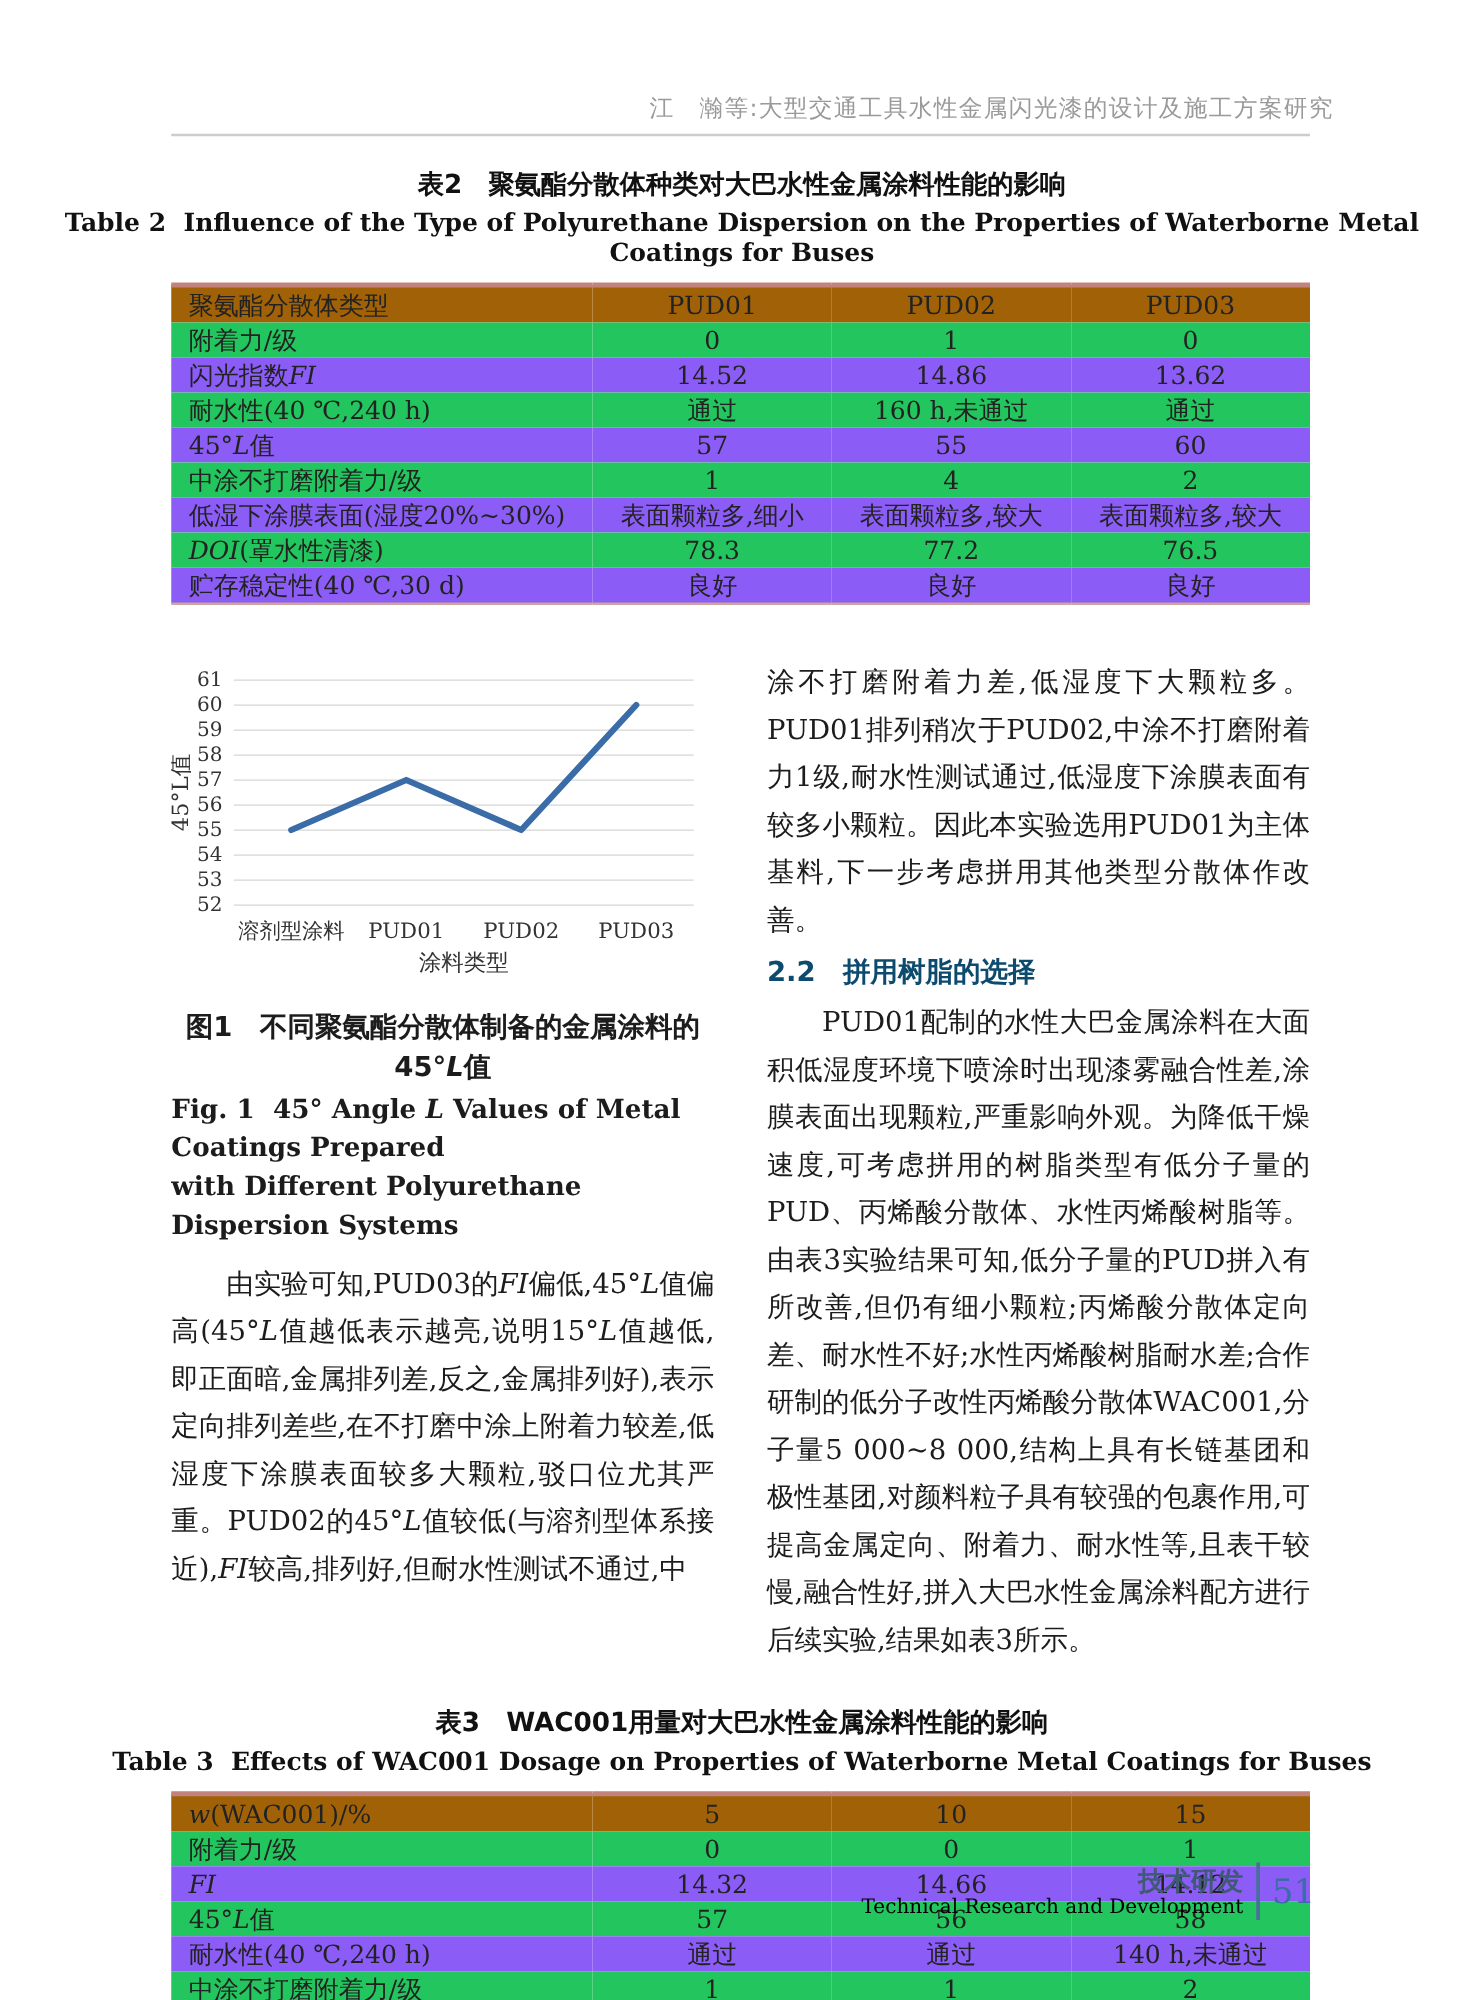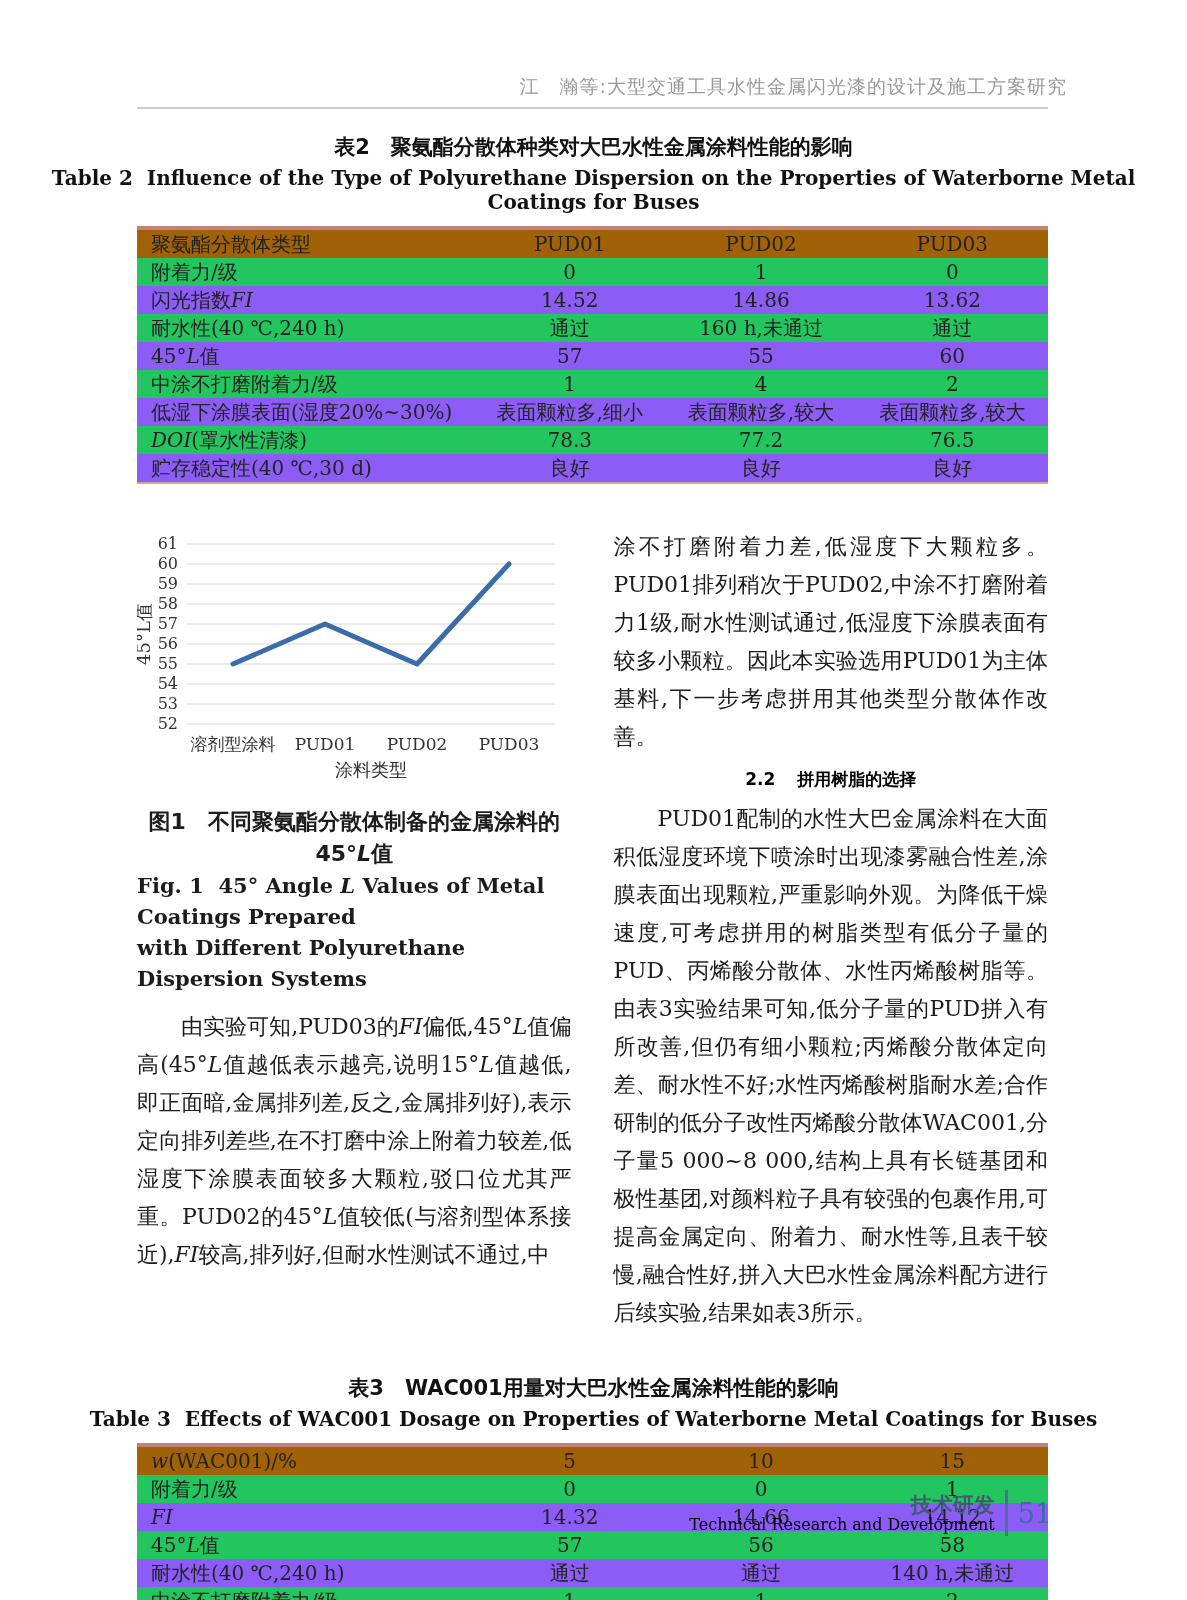--- a/index.html
+++ b/index.html
@@ -29,21 +29,21 @@
   table.data tr.white td{background:#22c55e;}
   table.data td.c-label{text-align:left;padding-left:14px;}
   table.data td.c-val{text-align:center;}
   
   .cols{display:flex;gap:42px;margin:44px 139px 0 137px;}
   .col{flex:1;min-width:0;font-size:22px;line-height:38px;text-align:justify;}
   .col p{margin:0;}
   p.indent{text-indent:2em;}
   .sec-head{
     margin:4px 0 2px 0;font-family:"DejaVu Sans","Liberation Sans",sans-serif;
-    font-weight:bold;font-size:17px;color:#000000;line-height:38px;text-align:center;
+    font-weight:bold;font-size:22px;color:#0c4a6e;line-height:38px;text-align:left;
   }
   .sec-head .sec-num{margin-right:22px;}
   
   .chart-box{margin-top:2px;}
   .fig-caption-cn{margin-top:8px;text-align:center;font-family:"DejaVu Sans","Liberation Sans",sans-serif;font-weight:bold;font-size:22px;line-height:32px;}
   .fig-caption-en{text-align:left;font-weight:bold;font-size:21px;line-height:31px;}
   .fig-block{margin-bottom:14px;}
   
   .footer{position:absolute;top:1490px;right:135px;display:flex;align-items:center;}
   .footer-txt{text-align:right;margin-right:10px;}
@@ -169,21 +169,21 @@
     </div>
     <div class="col">
       <p>涂不打磨附着力差,低湿度下大颗粒多。PUD01排列稍次于PUD02,中涂不打磨附着力1级,耐水性测试通过,低湿度下涂膜表面有较多小颗粒。因此本实验选用PUD01为主体基料,下一步考虑拼用其他类型分散体作改善。</p>
       <div class="sec-head">
         <span class="sec-num">2.2</span><span>拼用树脂的选择</span>
       </div>
       <p class="indent">PUD01配制的水性大巴金属涂料在大面积低湿度环境下喷涂时出现漆雾融合性差,涂膜表面出现颗粒,严重影响外观。为降低干燥速度,可考虑拼用的树脂类型有低分子量的PUD、丙烯酸分散体、水性丙烯酸树脂等。由表3实验结果可知,低分子量的PUD拼入有所改善,但仍有细小颗粒;丙烯酸分散体定向差、耐水性不好;水性丙烯酸树脂耐水差;合作研制的低分子改性丙烯酸分散体WAC001,分子量5 000~8 000,结构上具有长链基团和极性基团,对颜料粒子具有较强的包裹作用,可提高金属定向、附着力、耐水性等,且表干较慢,融合性好,拼入大巴水性金属涂料配方进行后续实验,结果如表3所示。</p>
     </div>
   </div>
 
-  <div class="tbl-title-cn" style="margin-top:42px;">表3　WAC001用量对大巴水性金属涂料性能的影响</div>
+  <div class="tbl-title-cn" style="margin-top:32px;">表3　WAC001用量对大巴水性金属涂料性能的影响</div>
   <div class="tbl-title-en">Table 3&nbsp;&nbsp;Effects of WAC001 Dosage on Properties of Waterborne Metal Coatings for Buses</div>
 
   <table class="data">
     <colgroup>
       <col style="width:37%">
         <col style="width:21%">
         <col style="width:21%">
         <col style="width:21%">
     </colgroup>
     <tbody>

